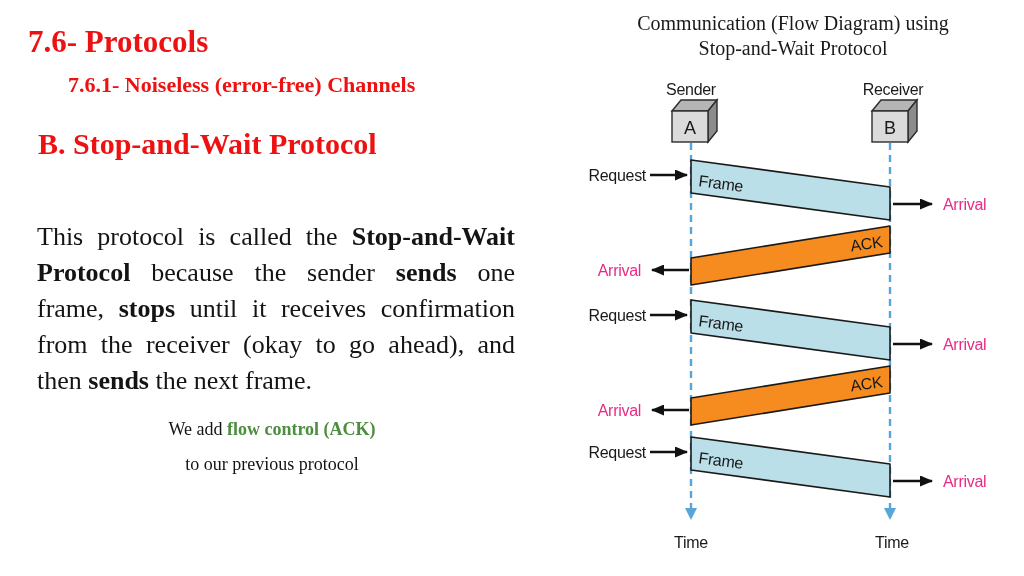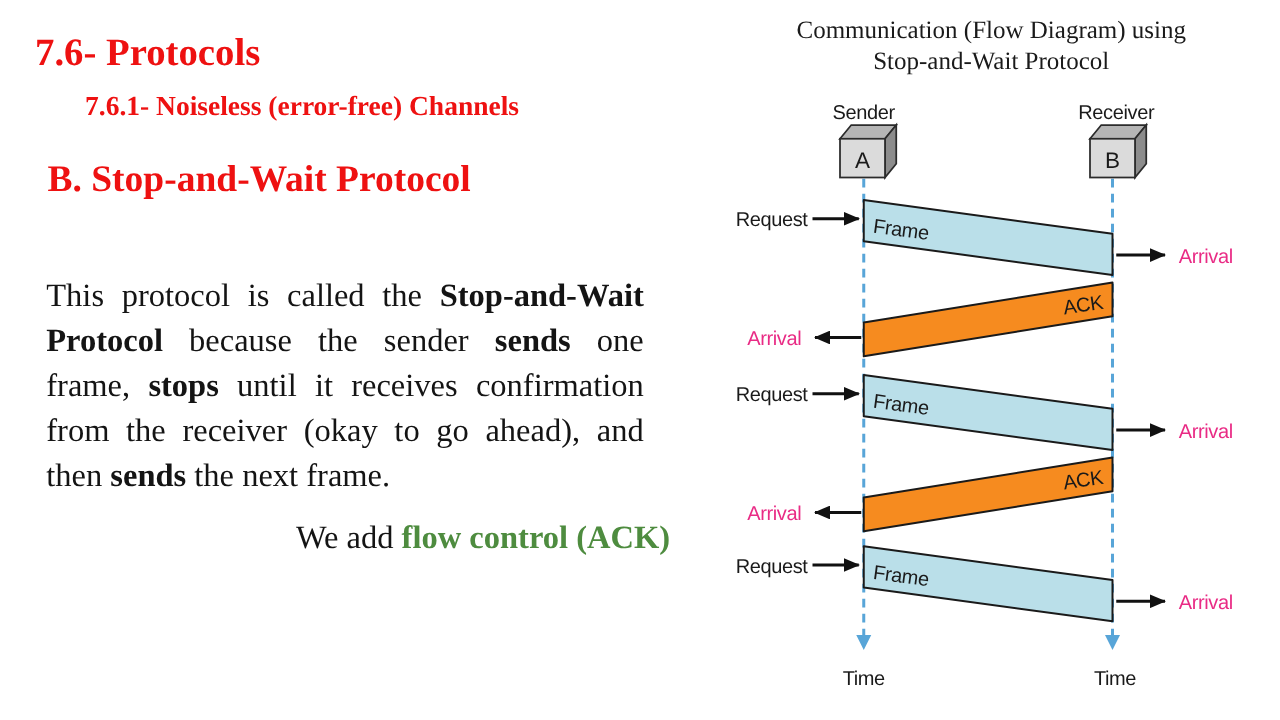--- a/index.html
+++ b/index.html
@@ -13,21 +13,21 @@
   #h2{left:28px;top:72px;font-size:22px;margin-left:40px;}
   #h3{left:38px;top:127px;font-size:30px;text-align:center;}
   #para{
     left:37px;top:193px;width:478px;font-size:26px;line-height:36px;
     text-align:justify;color:#141414;
   }
   .run-b{font-weight:bold;}
   .run-i{}
   .run-bi{font-weight:bold;}
   #note{
-    left:8px;top:412px;width:528px;text-align:right;font-size:26px;
+    left:8px;top:412px;width:528px;text-align:center;font-size:18px;
     line-height:35px;color:#141414;
   }
   .note-hl{color:#4e8c3f;font-weight:bold;}
   #diagram{left:580px;top:0;}
   .dg-title{font-family:"Liberation Serif",serif;font-size:20px;fill:#1a1a1a;}
   .dg-sans{font-family:"Liberation Sans",sans-serif;font-size:16px;fill:#1a1a1a;letter-spacing:-0.3px;}
   .dg-node{font-family:"Liberation Sans",sans-serif;font-size:18px;fill:#1a1a1a;}
   .dg-pink{fill:#e92b85;}
   .dg-band{stroke:#1a1a1a;stroke-width:1.6;stroke-linejoin:round;}
   .dg-arrow{stroke:#111;stroke-width:2.4;}
@@ -39,20 +39,21 @@
 <div id="slide">
 
   <div class="abs heading" id="h1">7.6- Protocols</div>
   <div class="abs heading" id="h2">7.6.1- Noiseless (error-free) Channels</div>
   <div class="abs heading" id="h3">B. Stop-and-Wait Protocol</div>
 
   <p class="abs" id="para"><span>This protocol is called the </span><span class="run-b">Stop-and-Wait Protocol</span><span> because the sender </span><span class="run-bi">sends</span><span> one frame, </span><span class="run-bi">stops</span><span> until it receives confirmation from the receiver </span><span class="run-i">(okay to go ahead)</span><span>, and then </span><span class="run-bi">sends</span><span> the next frame.</span></p>
 
   <div class="abs" id="note">
     <span>We add </span><span class="note-hl">flow control (ACK)</span><br>
+    <span>to our previous protocol</span>
   </div>
 
   <svg class="abs" id="diagram" width="444" height="576" viewBox="0 0 444 576">
     <defs>
       <marker id="arrow" markerUnits="userSpaceOnUse" markerWidth="13" markerHeight="11" refX="12" refY="5.5" orient="auto">
         <path d="M0,0 L13,5.5 L0,11 Z" fill="#111"></path>
       </marker>
     </defs>
 
     <text class="dg-title" x="213" y="30" text-anchor="middle">Communication (Flow Diagram) using</text>

